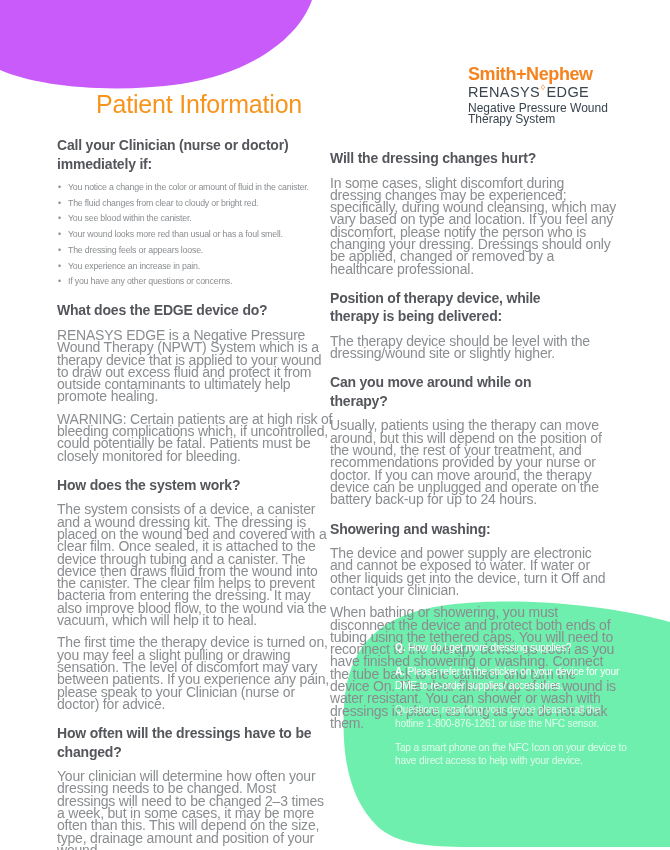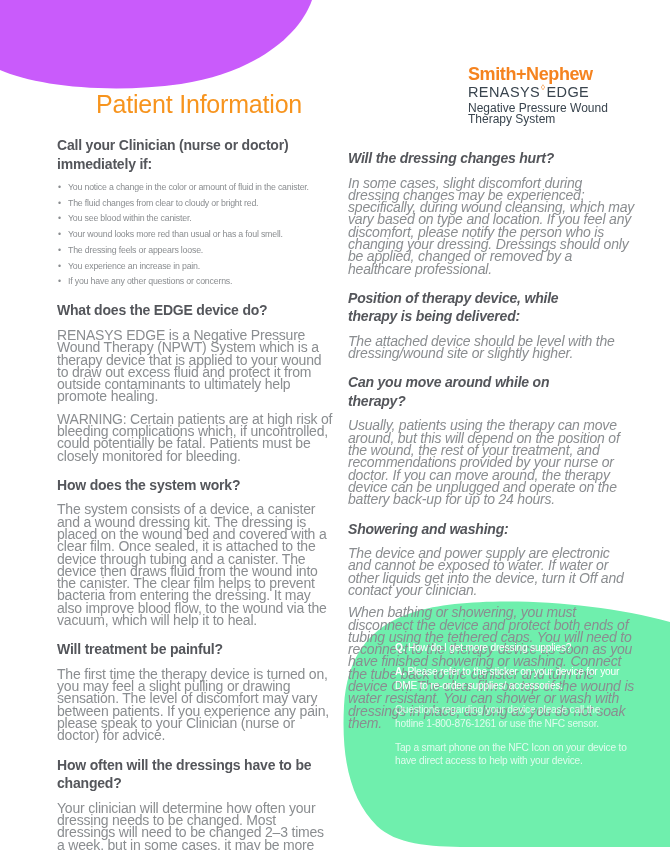--- a/index.html
+++ b/index.html
@@ -14,21 +14,21 @@
   .logo{position:absolute;left:468px;top:64px;font-size:18px;font-weight:700;
         color:#F5831F;letter-spacing:-0.4px;z-index:2;}
   .product{position:absolute;left:468px;top:83px;z-index:2;color:#39444E;}
   .product .prod-line{font-size:14.5px;letter-spacing:0.4px;font-weight:400;}
   .product .diamond{color:#F5831F;font-size:8px;vertical-align:7px;margin:0 1px;}
   .product .tagline{font-size:12px;line-height:11px;margin-top:3px;font-weight:400;}
 
   
   .col{position:absolute;z-index:1;}
   .col-left{left:57px;top:136px;width:278px;}
-  .col-right{left:348px;top:149px;width:288px;font-style:italic;}
+  .col-right{left:330px;top:149px;width:288px;}
   h2{font-size:14px;line-height:18.5px;font-weight:700;color:#54565B;
      letter-spacing:-0.2px;margin:14px 0 9px 0;}
   .col section:first-child h2{margin-top:0;}
   .col-right h2{max-width:258px;}
   p.body{font-size:14px;line-height:12.3px;letter-spacing:-0.2px;color:#8A8D90;
          margin:0 0 10px 0;}
   ul.bullets{list-style:none;margin:0 0 12px 0;padding:0;width:300px;}
   ul.bullets li{position:relative;padding-left:11px;margin:0 0 4.5px 0;
                 font-size:8.8px;line-height:11.2px;letter-spacing:-0.2px;color:#8A8D90;}
   ul.bullets li::before{content:"•";position:absolute;left:1px;top:0;color:#8A8D90;}
@@ -80,39 +80,38 @@
       <p class="body">RENASYS EDGE is a Negative Pressure Wound Therapy (NPWT) System which is a therapy device that is applied to your wound to draw out excess fluid and protect it from outside contaminants to ultimately help promote healing.</p>
       <p class="body">WARNING: Certain patients are at high risk of bleeding complications which, if uncontrolled, could potentially be fatal. Patients must be closely monitored for bleeding.</p>
     </section>
 
     <section>
       <h2>How does the system work?</h2>
       <p class="body">The system consists of a device, a canister and a wound dressing kit. The dressing is placed on the wound bed and covered with a clear film. Once sealed, it is attached to the device through tubing and a canister. The device then draws fluid from the wound into the canister. The clear film helps to prevent bacteria from entering the dressing. It may also improve blood flow, to the wound via the vacuum, which will help it to heal.</p>
     </section>
 
     <section>
-      <h2>Will treatment be painful?</h2>
       <p class="body">The first time the therapy device is turned on, you may feel a slight pulling or drawing sensation. The level of discomfort may vary between patients. If you experience any pain, please speak to your Clinician (nurse or doctor) for advice.</p>
     </section>
 
     <section>
       <h2>How often will the dressings have to be changed?</h2>
       <p class="body">Your clinician will determine how often your dressing needs to be changed. Most dressings will need to be changed 2–3 times a week, but in some cases, it may be more often than this. This will depend on the size, type, drainage amount and position of your wound.</p>
     </section>
   </div>
 
   <div class="col col-right">
     <section>
       <h2>Will the dressing changes hurt?</h2>
       <p class="body">In some cases, slight discomfort during dressing changes may be experienced; specifically, during wound cleansing, which may vary based on type and location. If you feel any discomfort, please notify the person who is changing your dressing. Dressings should only be applied, changed or removed by a healthcare professional.</p>
     </section>
 
     <section>
       <h2>Position of therapy device, while therapy is being delivered:</h2>
-      <p class="body">The attached device should be level with the dressing/wound site or slightly higher.</p>
+      <p class="body">The therapy device should be level with the dressing/wound site or slightly higher.</p>
     </section>
 
     <section>
       <h2>Can you move around while on therapy?</h2>
       <p class="body">Usually, patients using the therapy can move around, but this will depend on the position of the wound, the rest of your treatment, and recommendations provided by your nurse or doctor. If you can move around, the therapy device can be unplugged and operate on the battery back-up for up to 24 hours.</p>
     </section>
 
     <section>
       <h2>Showering and washing:</h2>
       <p class="body">The device and power supply are electronic and cannot be exposed to water. If water or other liquids get into the device, turn it Off and contact your clinician.</p>

